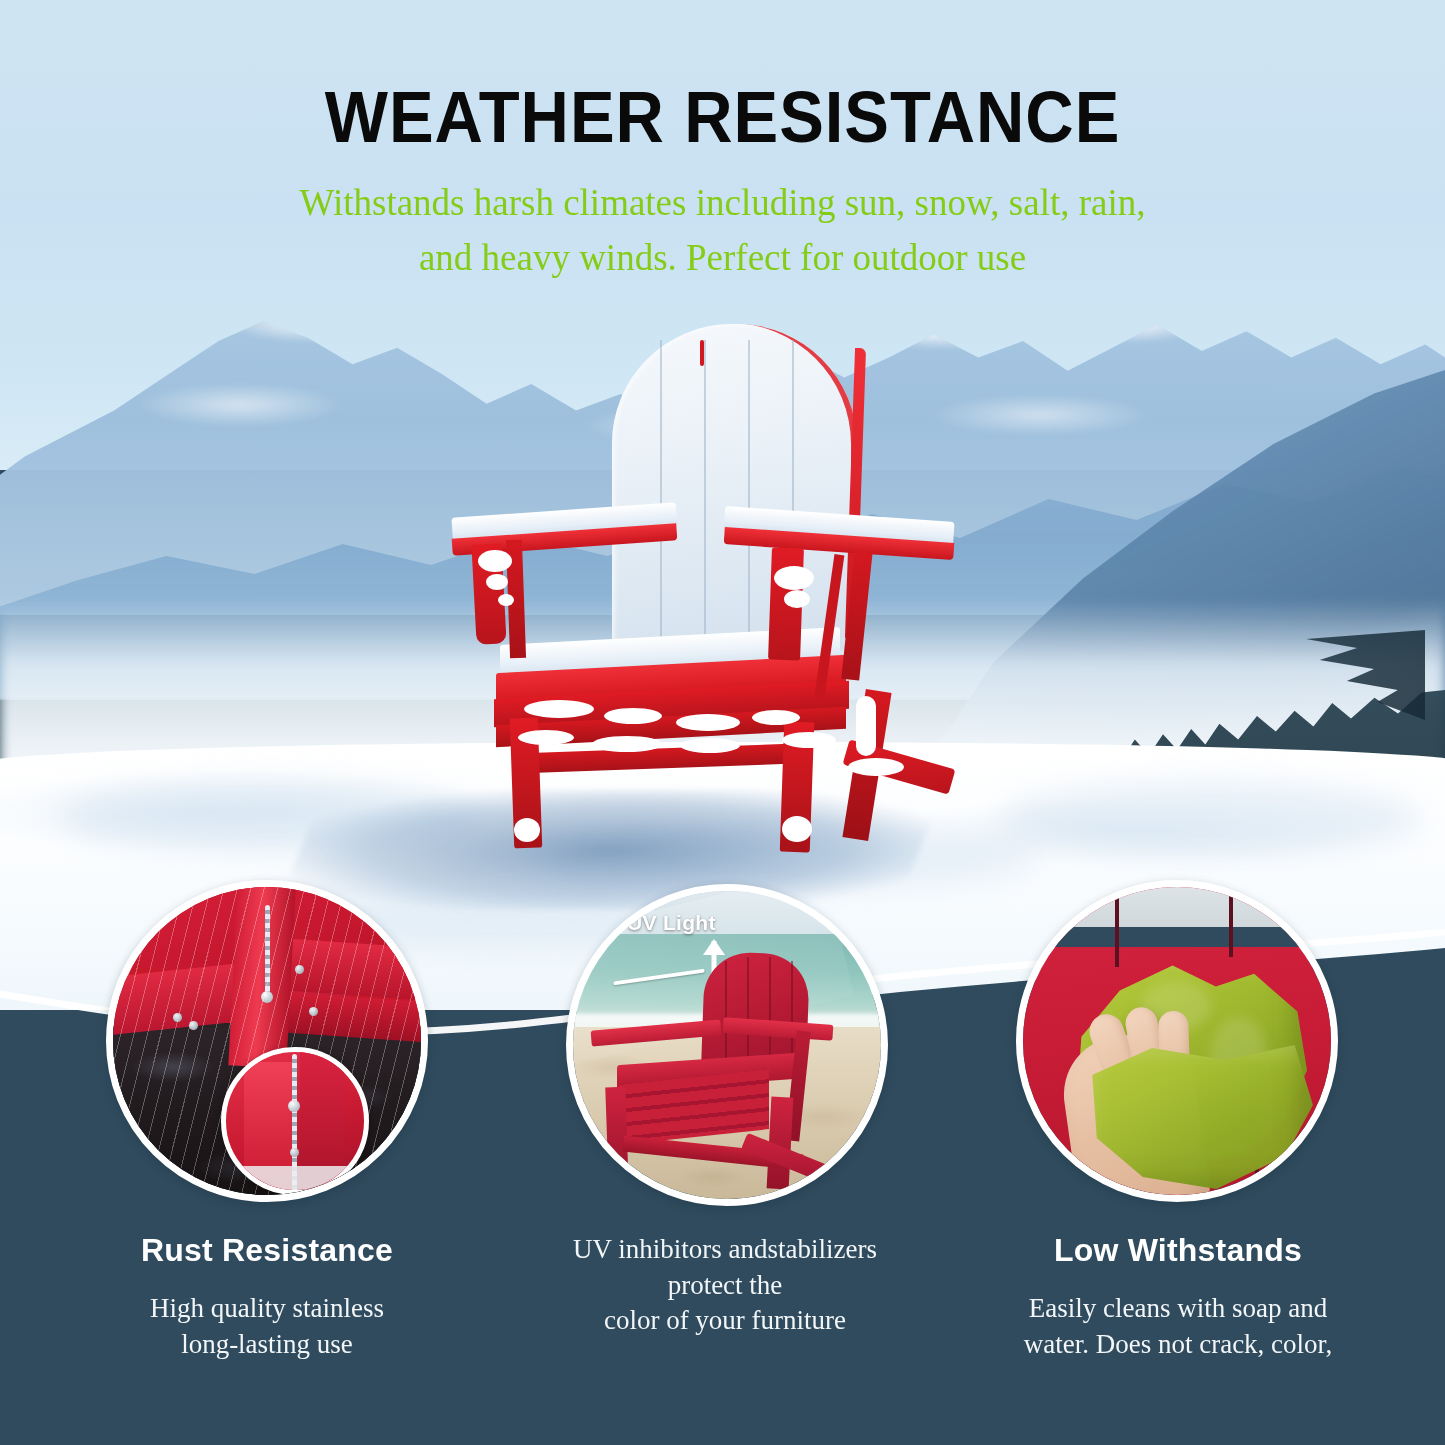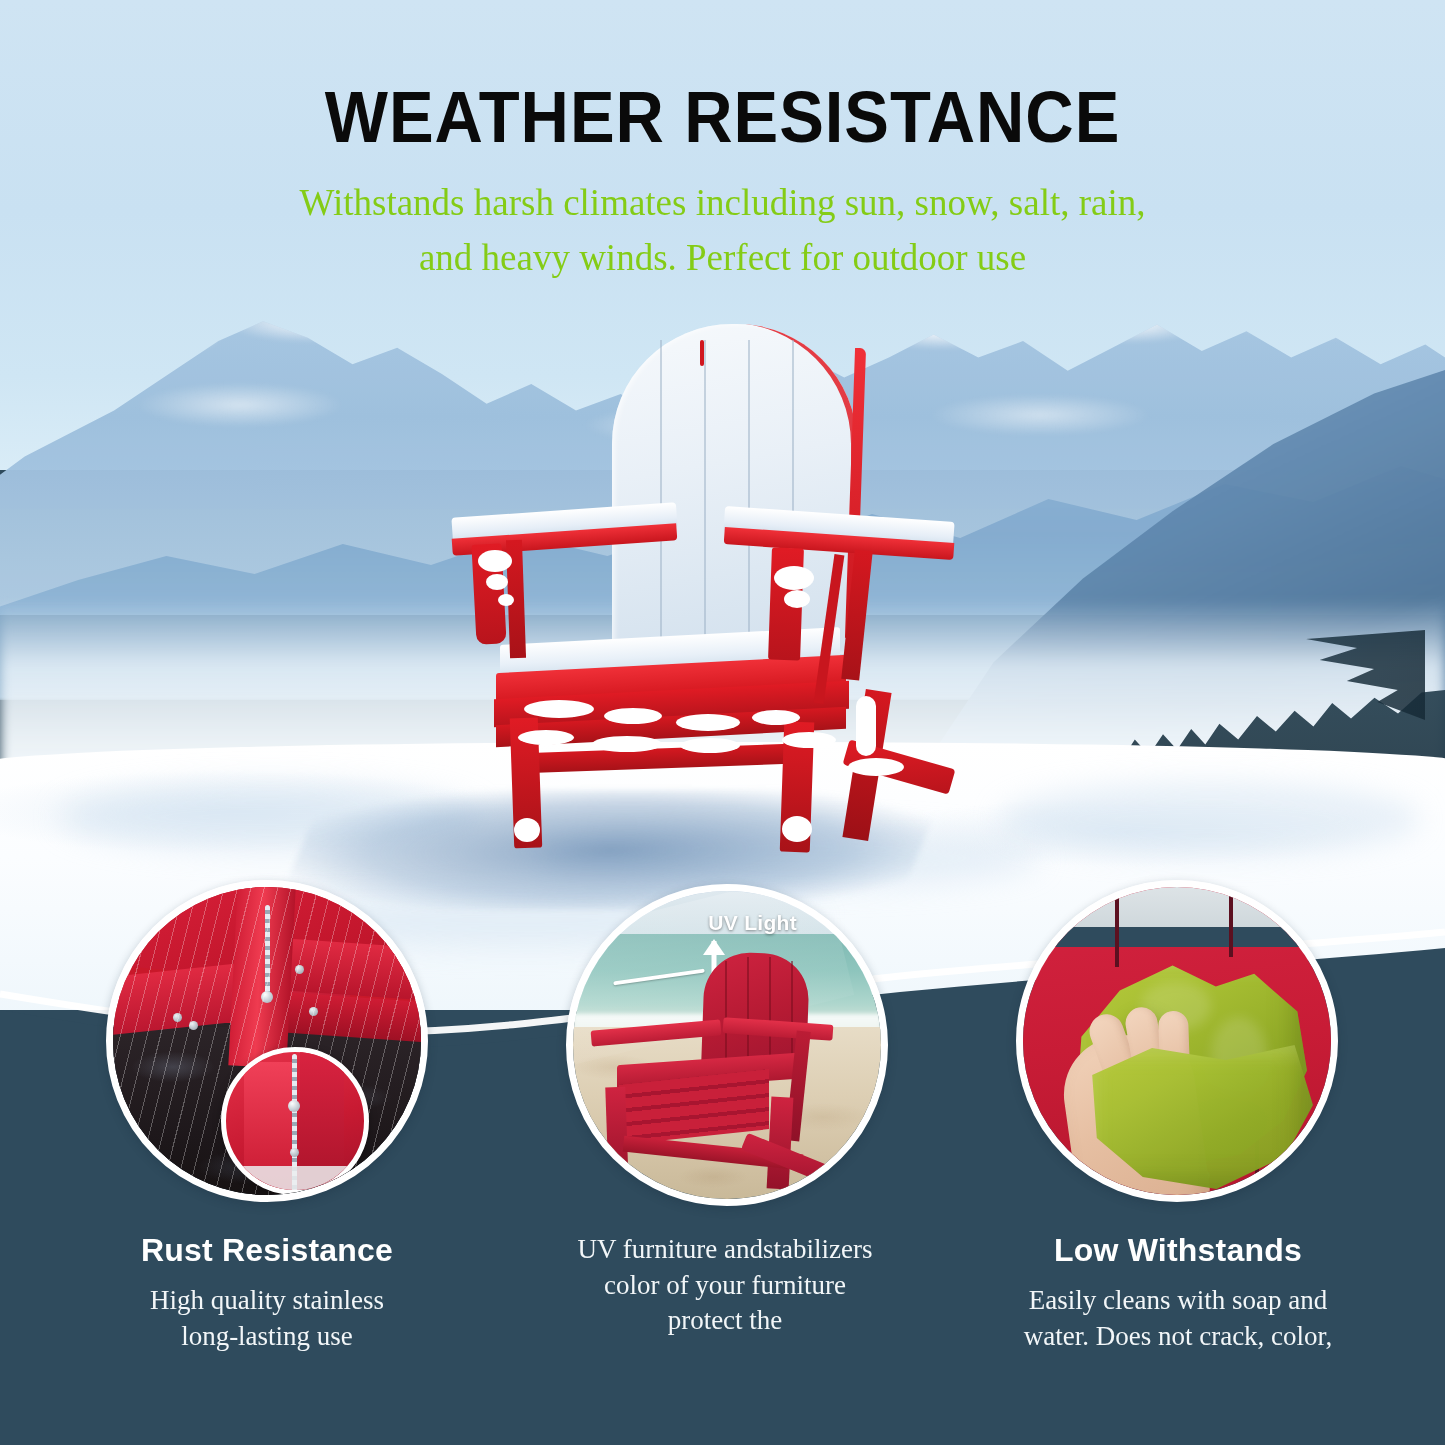--- a/index.html
+++ b/index.html
@@ -332,21 +332,21 @@
       radial-gradient(ellipse 50px 16px at 140px 150px, rgba(180,155,120,.3) 0%, rgba(0,0,0,0) 70%),
       linear-gradient(180deg,#e7dcc6 0%,#ddcfb4 40%,#d2c2a4 75%,#c9b999 100%);
   }
   .c2-uvbeam {
     position:absolute; left:-30px; top:4%; width:300px; height:130px;
     background:linear-gradient(180deg,rgba(255,255,255,.18) 0%,rgba(255,255,255,.05) 100%);
     transform:rotate(-14deg);
   }
   .uv-label {
     position:absolute; left:54px; top:20px; width:170px;
-    text-align:right; color:#ffffff; font-size:21px; font-weight:bold;
+    text-align:left; color:#ffffff; font-size:21px; font-weight:bold;
     letter-spacing:.3px;
     text-shadow:0 1px 3px rgba(0,0,0,.45);
   }
   .uv-arrow { position:absolute; left:128px; top:48px; width:26px; height:44px; }
   .uv-line { position:absolute; left:40px; top:84px; width:92px; height:4px; background:#fff; transform:rotate(-8deg); border-radius:2px; box-shadow:0 1px 2px rgba(0,0,0,.25); }
   
   .mc { position:absolute; }
   .mc-back { left:130px; top:62px; width:105px; height:120px; background:linear-gradient(160deg,#cf2340 0%,#b51a33 55%,#9d1530 100%); border-radius:46px 46px 6px 6px; transform:rotate(2deg); }
   .mc-slat { top:14px; width:2px; height:100px; background:rgba(120,12,30,.55); }
   .mc-seat { left:44px; top:168px; width:180px; height:26px; background:linear-gradient(180deg,#d62843,#ae1830); transform:skewY(-4deg); border-radius:3px; }
@@ -389,21 +389,21 @@
     border-radius:20px; box-shadow:inset -3px -2px 6px rgba(160,110,80,.22);
   }
 
   
   .feat { position:absolute; width:430px; text-align:center; }
   .f1 { left:52px; top:1232px; }
   .f2 { left:510px; top:1232px; }
   .f3 { left:963px; top:1232px; }
   .feat-title {
     font-size:32px; font-weight:bold; color:#ffffff;
-    letter-spacing:.2px; margin-bottom:14px;
+    letter-spacing:.2px; margin-bottom:22px;
   }
   .feat-desc {
     font-family:"Liberation Serif", serif;
     font-size:27px; line-height:1.32; color:#f2f6f8;
   }
 </style>
 </head>
 <body>
 
 <div id="stage">
@@ -577,23 +577,23 @@
   <div class="feat f1">
     <div class="feat-title">Rust Resistance</div>
     <div class="feat-desc">
       <div>High quality stainless</div>
       <div>long-lasting use</div>
     </div>
   </div>
 
   <div class="feat f2">
     <div class="feat-desc">
-      <div>UV furniture andstabilizers</div>
+      <div>UV inhibitors andstabilizers</div>
+      <div>protect the</div>
       <div>color of your furniture</div>
-      <div>protect the</div>
     </div>
   </div>
 
   <div class="feat f3">
     <div class="feat-title">Low Withstands</div>
     <div class="feat-desc">
       <div>Easily cleans with soap and</div>
       <div>water. Does not crack, color,</div>
     </div>
   </div>

